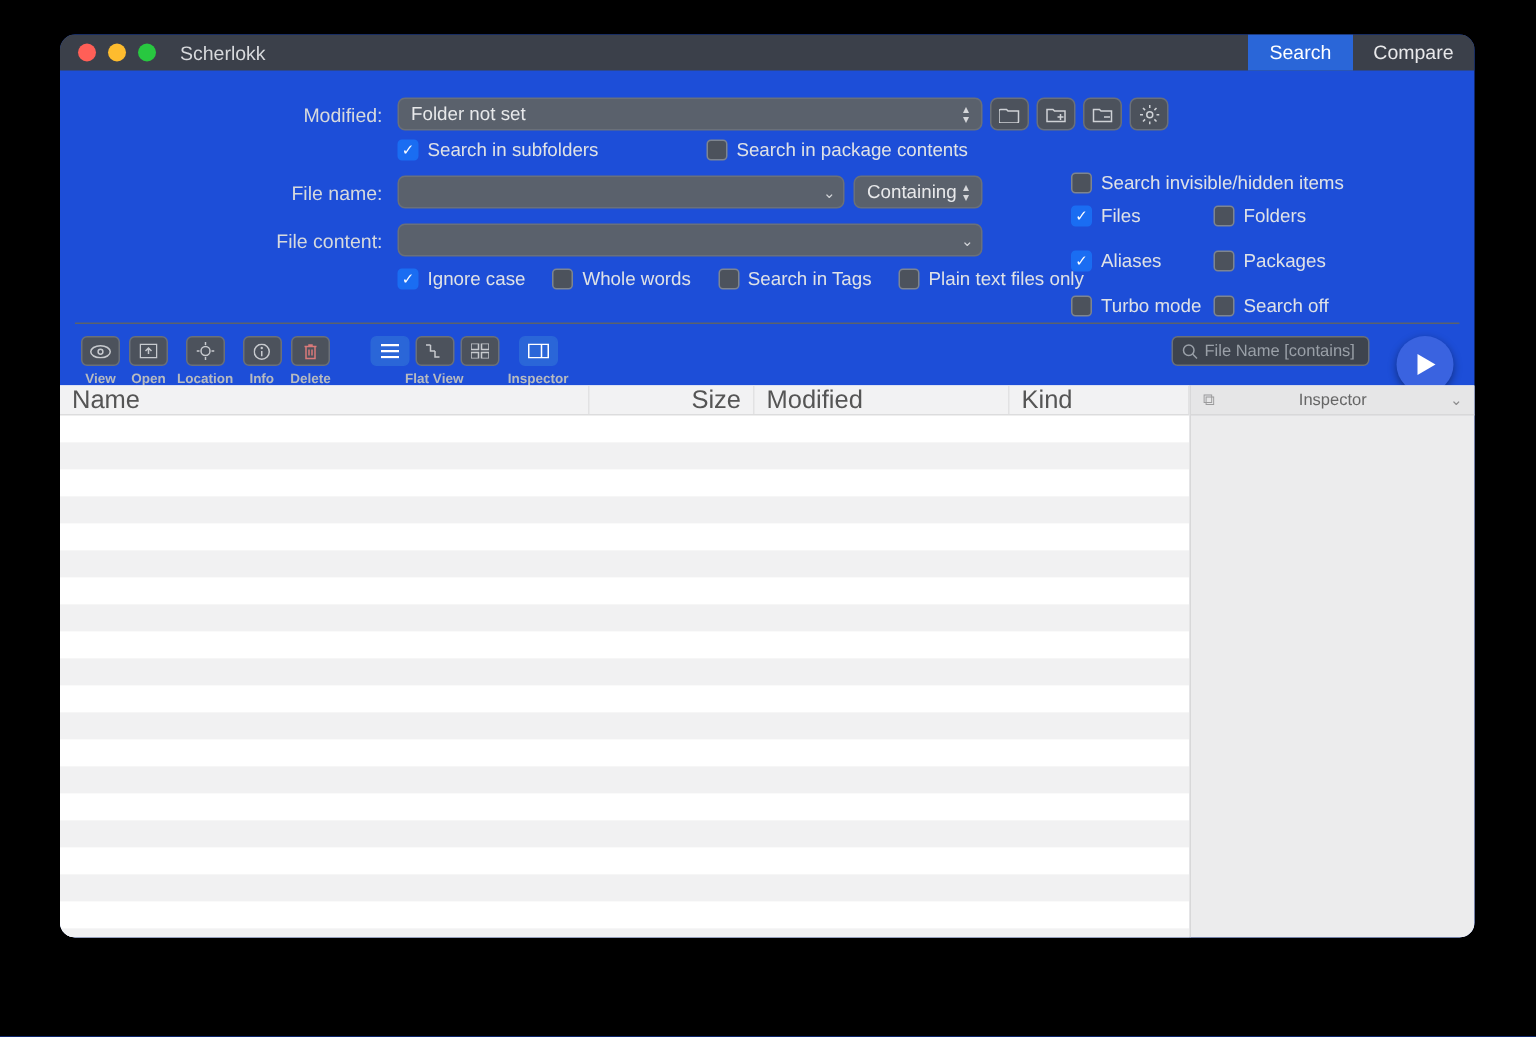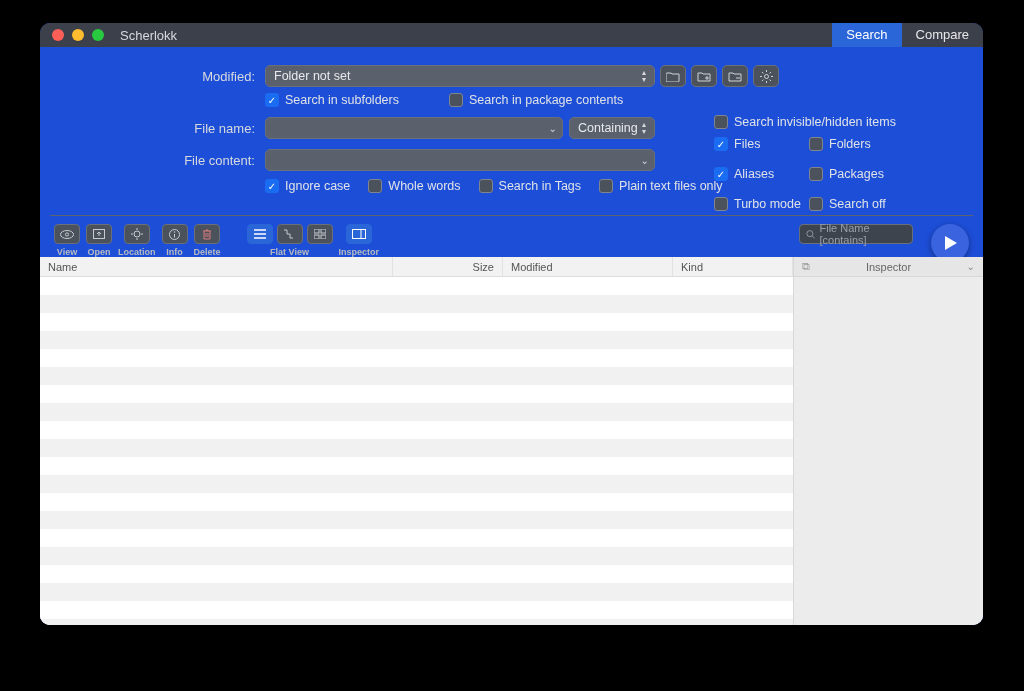--- a/index.html
+++ b/index.html
@@ -63,35 +63,35 @@
     width:26px; height:20px; border:1px solid #6a7079; border-radius:4px;
     display:flex; align-items:center; justify-content:center; color:#c7cace;
     background:#4c525c; font-size:11px;
   }
   .tbtn.danger { color:#e06a6a; }
   .tbtn.active { background:#2a66d8; border-color:#2a66d8; color:#fff; }
   .tcol { display:flex; flex-direction:column; align-items:center; gap:3px;font-weight:bold; }
   .tlbl { font-size:9px; color:#b7bbc0; }
   .spacer { flex:1; }
   .searchfield {
-    width:114px; height:20px; background:#3e444e; border:1px solid #6a7079;
+    width:132px; height:20px; background:#3e444e; border:1px solid #6a7079;
     border-radius:4px; display:flex; align-items:center; padding:0 6px; gap:4px;
     color:#9aa0a8; font-size:11px;
   }
   .playbtn {
     width:38px; height:38px; border-radius:50%; background:#3a63e0;
     display:flex; align-items:center; justify-content:center; margin-left:12px;
     box-shadow: 0 2px 6px rgba(0,0,0,.4);
   }
   .playbtn svg { fill:#fff; }
 
   
   .results { position:absolute; left:0; right:0; top:234px; bottom:0; background:#fff; display:flex; }
   .list { flex:1; display:flex; flex-direction:column; background:#f6f6f7; }
-  .colheaders { height:20px; background:#f2f2f3; border-bottom:1px solid #dcdcdd; display:flex; font-size:11px; color:#555;justify-content:center; }
+  .colheaders { height:20px; background:#f2f2f3; border-bottom:1px solid #dcdcdd; display:flex; font-size:17px; color:#555;justify-content:center; }
   .ch { display:flex; align-items:center; padding:0 8px; border-right:1px solid #e2e2e3; }
   .ch.name { flex:1; }
   .ch.size { width:110px; justify-content:flex-end; }
   .ch.mod  { width:170px; }
   .ch.kind { width:120px; }
   .rows { flex:1; overflow:hidden; }
   .r { height:18px; }
   .r:nth-child(odd){ background:#fff; }
   .r:nth-child(even){ background:#f1f1f2; }
 
@@ -157,21 +157,21 @@
             </svg>
         </span>
       </div>
 
       <div class="row" style="margin-top:-4px;">
         <div class="lbl"></div>
         <label class="chk">
           <span class="box on">✓</span>
           <span>Search in subfolders</span>
         </label>
-        <label class="chk" style="margin-left:50px;">
+        <label class="chk" style="margin-left:72px;">
           <span class="box"></span>
           <span>Search in package contents</span>
         </label>
       </div>
 
       <div class="row">
         <div class="lbl">File name:</div>
         <div class="popup" style="width:298px;">
           <span></span>
           <span class="caret">⌄</span>

